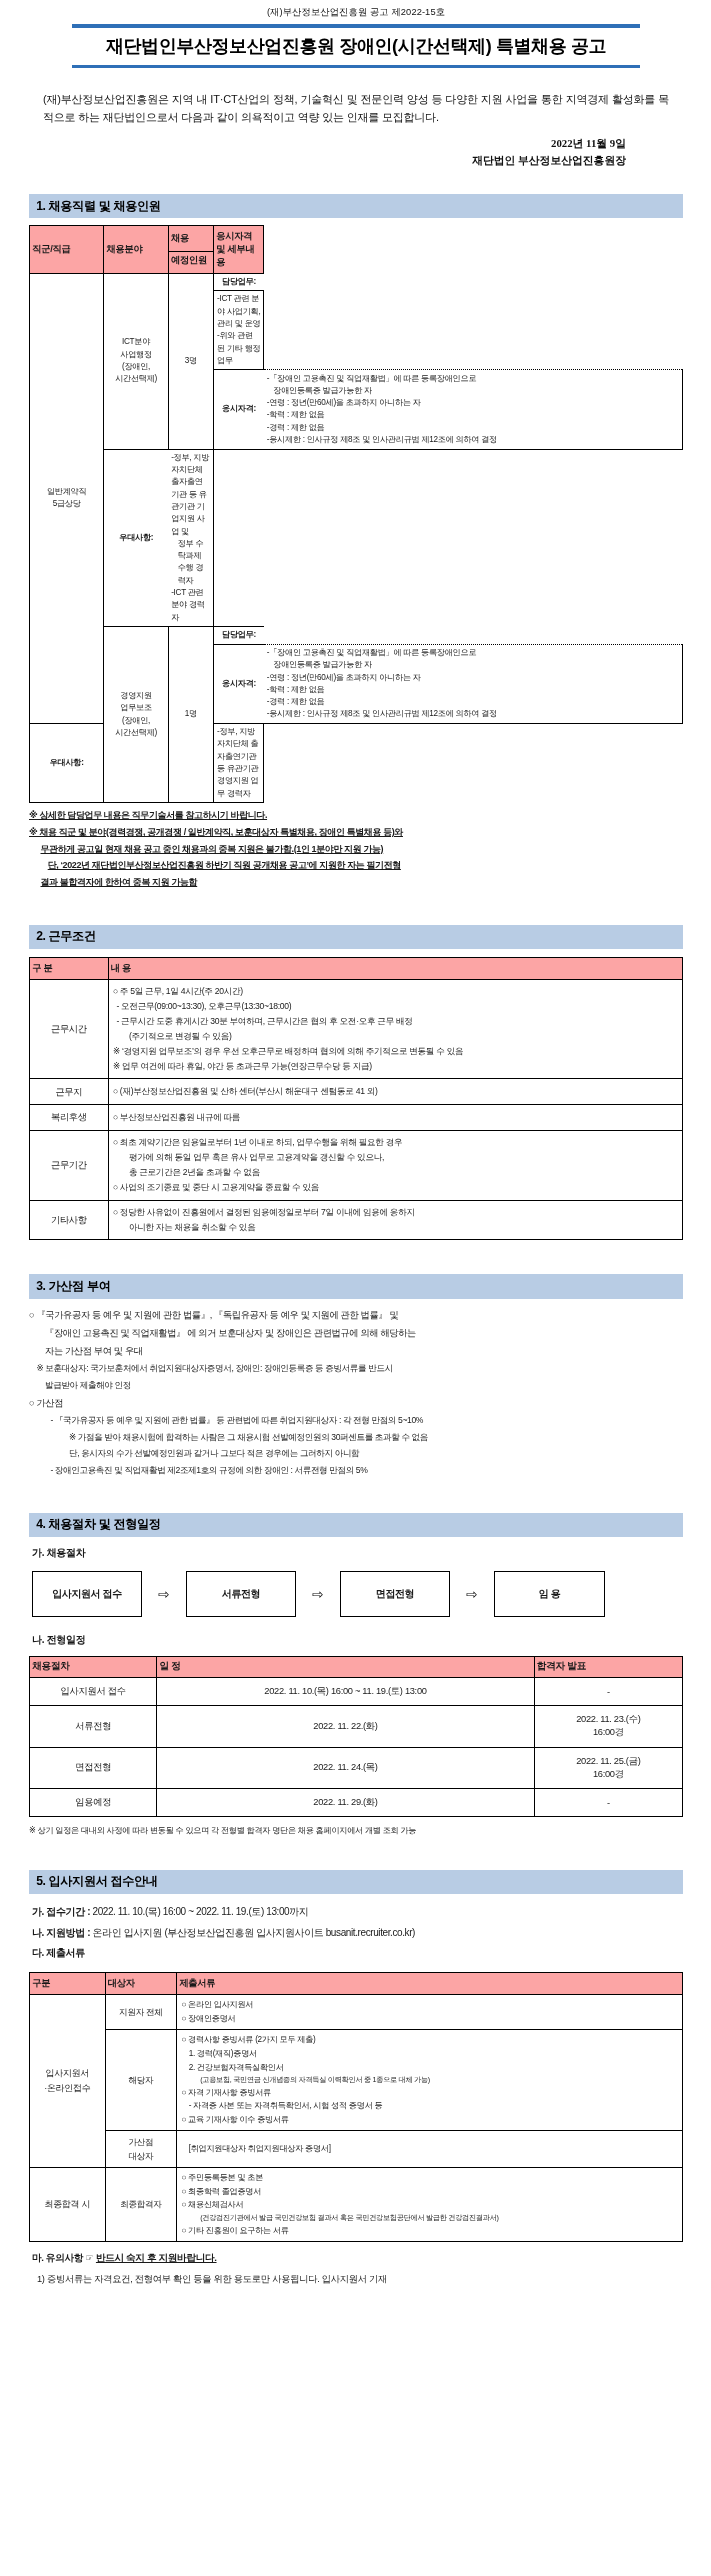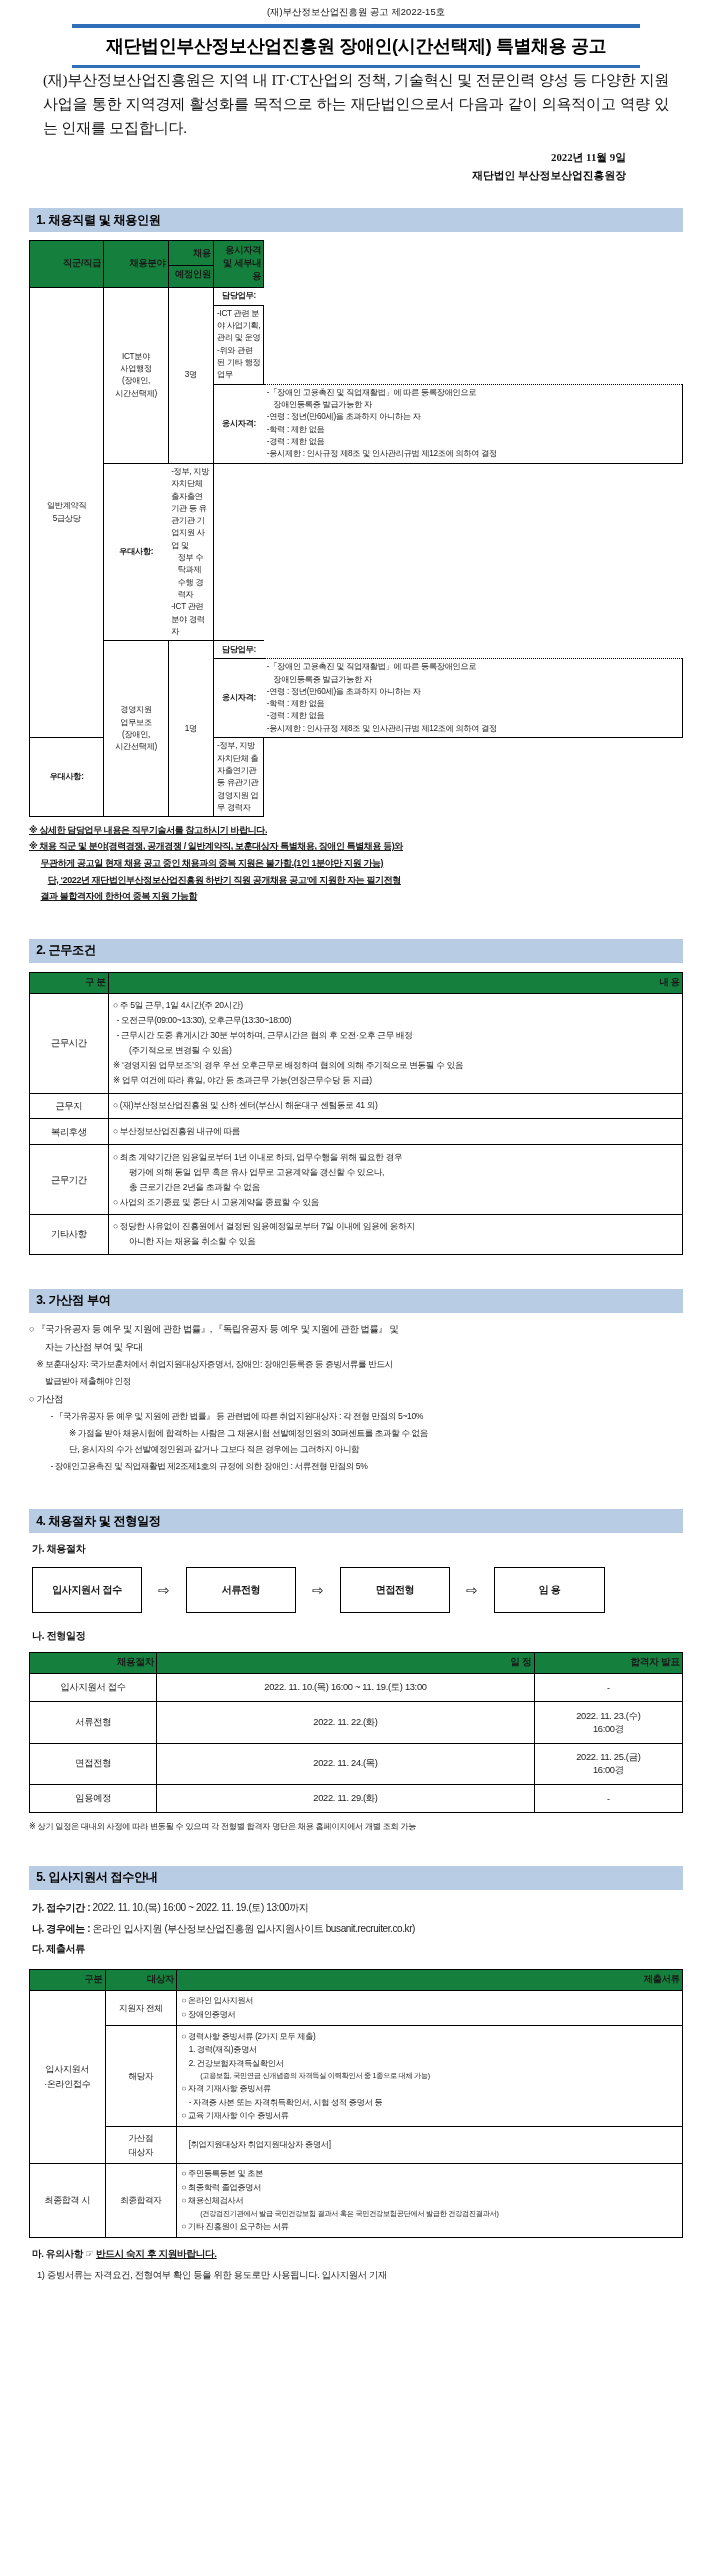--- a/index.html
+++ b/index.html
@@ -14,44 +14,44 @@
   
   .doc-no{font-size:9.3px;text-align:center;padding:5.7px 0 1.4px 0;letter-spacing:0.1px;color:#111;}
   .title-wrap{margin:4.3px 72px 0 72px;}
   .rule{height:3.6px;background:#2e6fb7;}
   .rule.thin{height:2.9px;}
   .main-title{
     font-size:18px;font-weight:bold;text-align:center;
     padding:6.5px 0 6.5px 0;letter-spacing:-0.4px;color:#000;
   }
   .intro{
-    margin:0 43px 0 43px;font-size:15px;line-height:1.62;
+    margin:23px 43px 0 43px;font-size:11px;line-height:1.62;
     text-align:justify;letter-spacing:-0.2px;color:#111;
-    font-family:Liberation Serif, serif;
+    font-family:Liberation Sans, sans-serif;
   }
   .sign{
     margin:8.6px 86px 0 0;text-align:right;font-size:10.8px;line-height:1.6;
     font-family:"Liberation Serif","DejaVu Serif",serif;font-weight:bold;color:#111;
   }
 
   
   .sec-bar{
     background:#b8cce4;margin:0 29px 0 29px;padding:3.6px 0 3.6px 7.2px;
     font-size:12.2px;font-weight:bold;letter-spacing:-0.4px;color:#000;
   }
   .sec-gap-top{margin-top:24.4px;}
   .sec-gap-top-lg{margin-top:34px;}
 
   .sub-head{margin:8.6px 0 5.7px 32px;font-size:10px;font-weight:bold;letter-spacing:-0.3px;}
 
   
   table{border-collapse:collapse;}
   .tbl{margin:8.6px 29px 0 29px;width:654px;font-size:8.2px;}
   .tbl td,.tbl th{border:0.7px solid #000;padding:2.2px 2.9px;vertical-align:middle;letter-spacing:-0.3px;}
-  .tbl th{background:#15803d;font-weight:bold;text-align:right;font-size:9.3px;padding:3.6px 2.2px;}
+  .tbl th{background:#fca5a5;font-weight:bold;text-align:left;font-size:9.3px;padding:3.6px 2.2px;}
   .tbl .hdr-top{border-top:1.4px solid #000;}
   .center{text-align:center;}
 
   
   #t-jobs{width:654px;margin:7.2px 29px 0 29px;}
   #t-jobs td{font-size:8.2px;line-height:1.5;}
   .lbl-cell{
     width:44px;text-align:center;font-weight:bold;font-size:8.2px;
     border-right:none !important;white-space:nowrap;vertical-align:middle;
   }
@@ -295,20 +295,21 @@
         <span class="s">아니한 자는 채용을 취소할 수 있음</span>
       </td>
     </tr>
   </tbody>
     </table>
 
   <div class="sec-bar sec-gap-top-lg">3. 가산점 부여</div>
 
   <div class="body-list">
     <span class="o">○ 『국가유공자 등 예우 및 지원에 관한 법률』, 『독립유공자 등 예우 및 지원에 관한 법률』 및</span>
+    <span class="l2">『장애인 고용촉진 및 직업재활법』 에 의거 보훈대상자 및 장애인은 관련법규에 의해 해당하는</span>
     <span class="l2">자는 가산점 부여 및 우대</span>
     <span class="l2b sm">※ 보훈대상자: 국가보훈처에서 취업지원대상자증명서, 장애인: 장애인등록증 등 증빙서류를 반드시</span>
     <span class="l2 sm">발급받아 제출해야 인정</span>
     <span class="o">○ 가산점</span>
     <span class="l3 sm">- 『국가유공자 등 예우 및 지원에 관한 법률』 등 관련법에 따른 취업지원대상자 : 각 전형 만점의 5~10%</span>
     <span class="l4 sm">※ 가점을 받아 채용시험에 합격하는 사람은 그 채용시험 선발예정인원의 30퍼센트를 초과할 수 없음</span>
     <span class="l4 sm">단, 응시자의 수가 선발예정인원과 같거나 그보다 적은 경우에는 그러하지 아니함</span>
     <span class="l3 sm">- 장애인고용촉진 및 직업재활법 제2조제1호의 규정에 의한 장애인 : 서류전형 만점의 5%</span>
   </div>
 
@@ -367,21 +368,21 @@
   <div style="margin:7.2px 29px 0 29px;font-size:8.2px;letter-spacing:-0.3px;">※ 상기 일정은 대내외 사정에 따라 변동될 수 있으며 각 전형별 합격자 명단은 채용 홈페이지에서 개별 조회 가능</div>
 
   <div class="sec-bar sec-gap-top-lg">5. 입사지원서 접수안내</div>
 
   <div class="sec5-lines">
     <div>
       <span class="ga">가. 접수기간 :</span>
       <span>2022. 11. 10.(목) 16:00 ~ 2022. 11. 19.(토) 13:00까지</span>
     </div>
     <div>
-      <span class="ga">나. 경우에는 :</span>
+      <span class="ga">나. 지원방법 :</span>
       <span>온라인 입사지원 (부산정보산업진흥원 입사지원사이트 busanit.recruiter.co.kr)</span>
     </div>
     <div class="ga">다. 제출서류</div>
   </div>
 
   <table class="tbl" id="t-docs">
     <tbody>
         <tr>
       <th class="hdr-top" style="width:66px">구분</th>
       <th class="hdr-top" style="width:62px">대상자</th>

